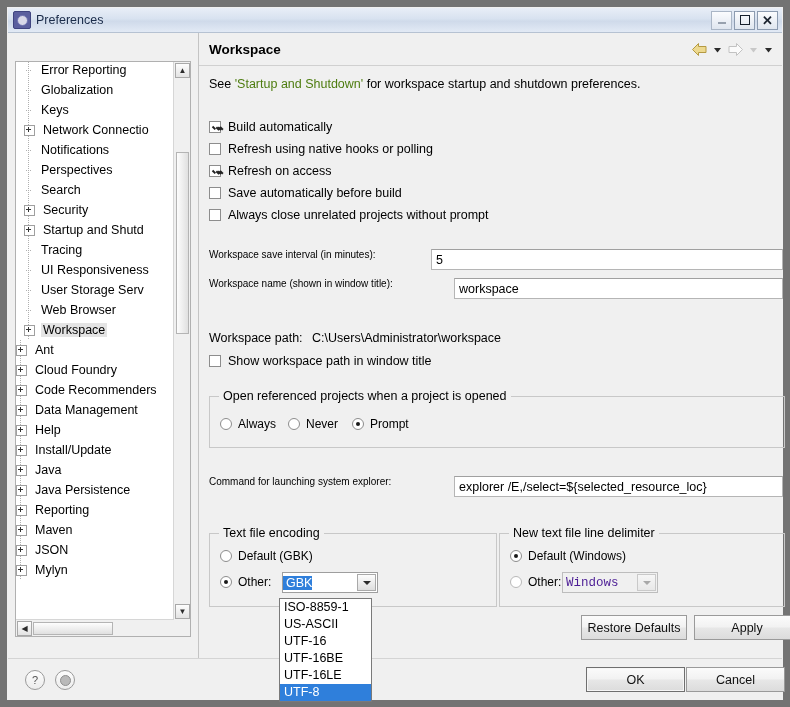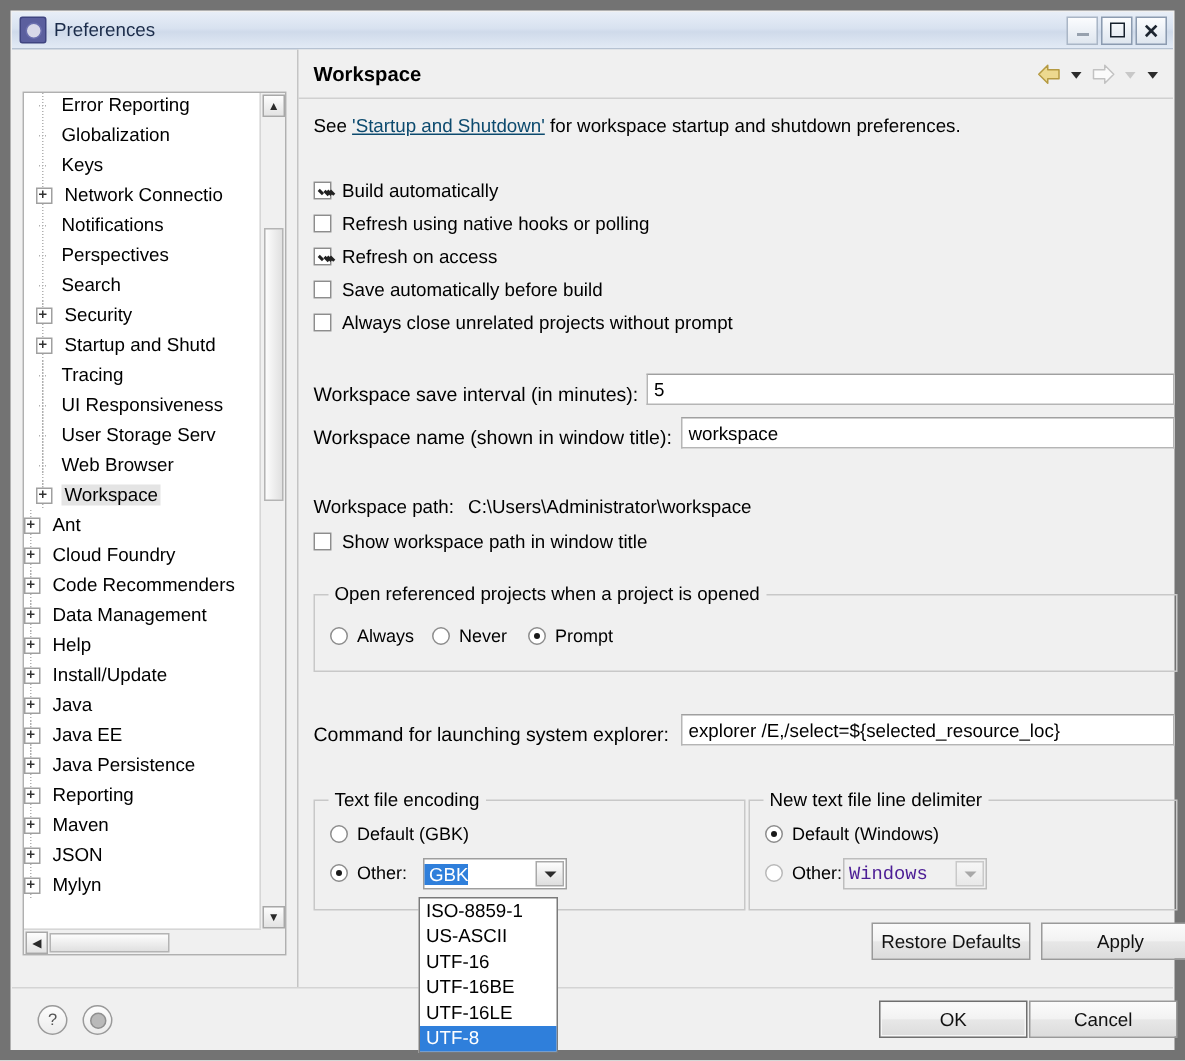--- a/index.html
+++ b/index.html
@@ -131,37 +131,37 @@
   }
   .page-title {
     position:absolute; left:10px; top:9px; font-size:13.5px; font-weight:bold; color:#000;
   }
   .nav-icons { position:absolute; right:8px; top:9px; display:flex; align-items:center; gap:4px; }
   .navarrow { width:17px; height:15px; }
   .navcaret { width:11px; height:11px; }
   .hdr-rule { position:absolute; left:0; top:32px; right:0; height:1px; background:#d0d0d0; }
 
   .desc { position:absolute; left:10px; top:44px; font-size:12.5px; }
-  .link { color:#0c4a6e; text-decoration:underline; cursor:pointer; }
+  .link { color:#4d7c0f; cursor:pointer; }
 
   
   .cbrow { position:absolute; left:10px; height:18px; display:flex; align-items:center; font-size:12.5px; }
   .cbox {
     width:12px; height:12px; box-sizing:border-box;
     border:1px solid #8d8d8d; background:#fff; position:relative; flex:0 0 auto;
   }
   .cbox.checked::after {
     content:""; position:absolute; left:2px; top:5px; width:4px; height:1.8px;
     background:#222; transform:rotate(45deg);
     box-shadow: 3.2px -2.2px 0 0 #222, 4.4px -3.6px 0 0 #222, 5.6px -5.0px 0 0 #222;
   }
   .cblabel { margin-left:7px; }
 
   
-  .frow { position:absolute; left:10px; height:21px; display:flex; align-items:flex-end; font-size:13px; }
+  .frow { position:absolute; left:10px; height:21px; display:flex; align-items:flex-start; font-size:10px; }
   .ftext {
     height:21px; box-sizing:border-box; background:#fff;
     border:1px solid #b5b5b5; border-top-color:#a0a0a0;
     font-family:"Liberation Sans",sans-serif; font-size:12.5px;
     padding:1px 4px; color:#000;
   }
   .statictext { position:absolute; left:10px; font-size:12.5px; }
 
   
   .group {
@@ -358,25 +358,20 @@
           </div>
           <div class="tnode indent0">
             <span class="guide"></span>
             <span class="exp"></span>
             <span class="tlabel">Install/Update</span>
           </div>
           <div class="tnode indent0">
             <span class="guide"></span>
             <span class="exp"></span>
             <span class="tlabel">Java</span>
-          </div>
-          <div class="tnode indent0">
-            <span class="guide"></span>
-            <span class="exp"></span>
-            <span class="tlabel">Java EE</span>
           </div>
           <div class="tnode indent0">
             <span class="guide"></span>
             <span class="exp"></span>
             <span class="tlabel">Java Persistence</span>
           </div>
           <div class="tnode indent0">
             <span class="guide"></span>
             <span class="exp"></span>
             <span class="tlabel">Reporting</span>

